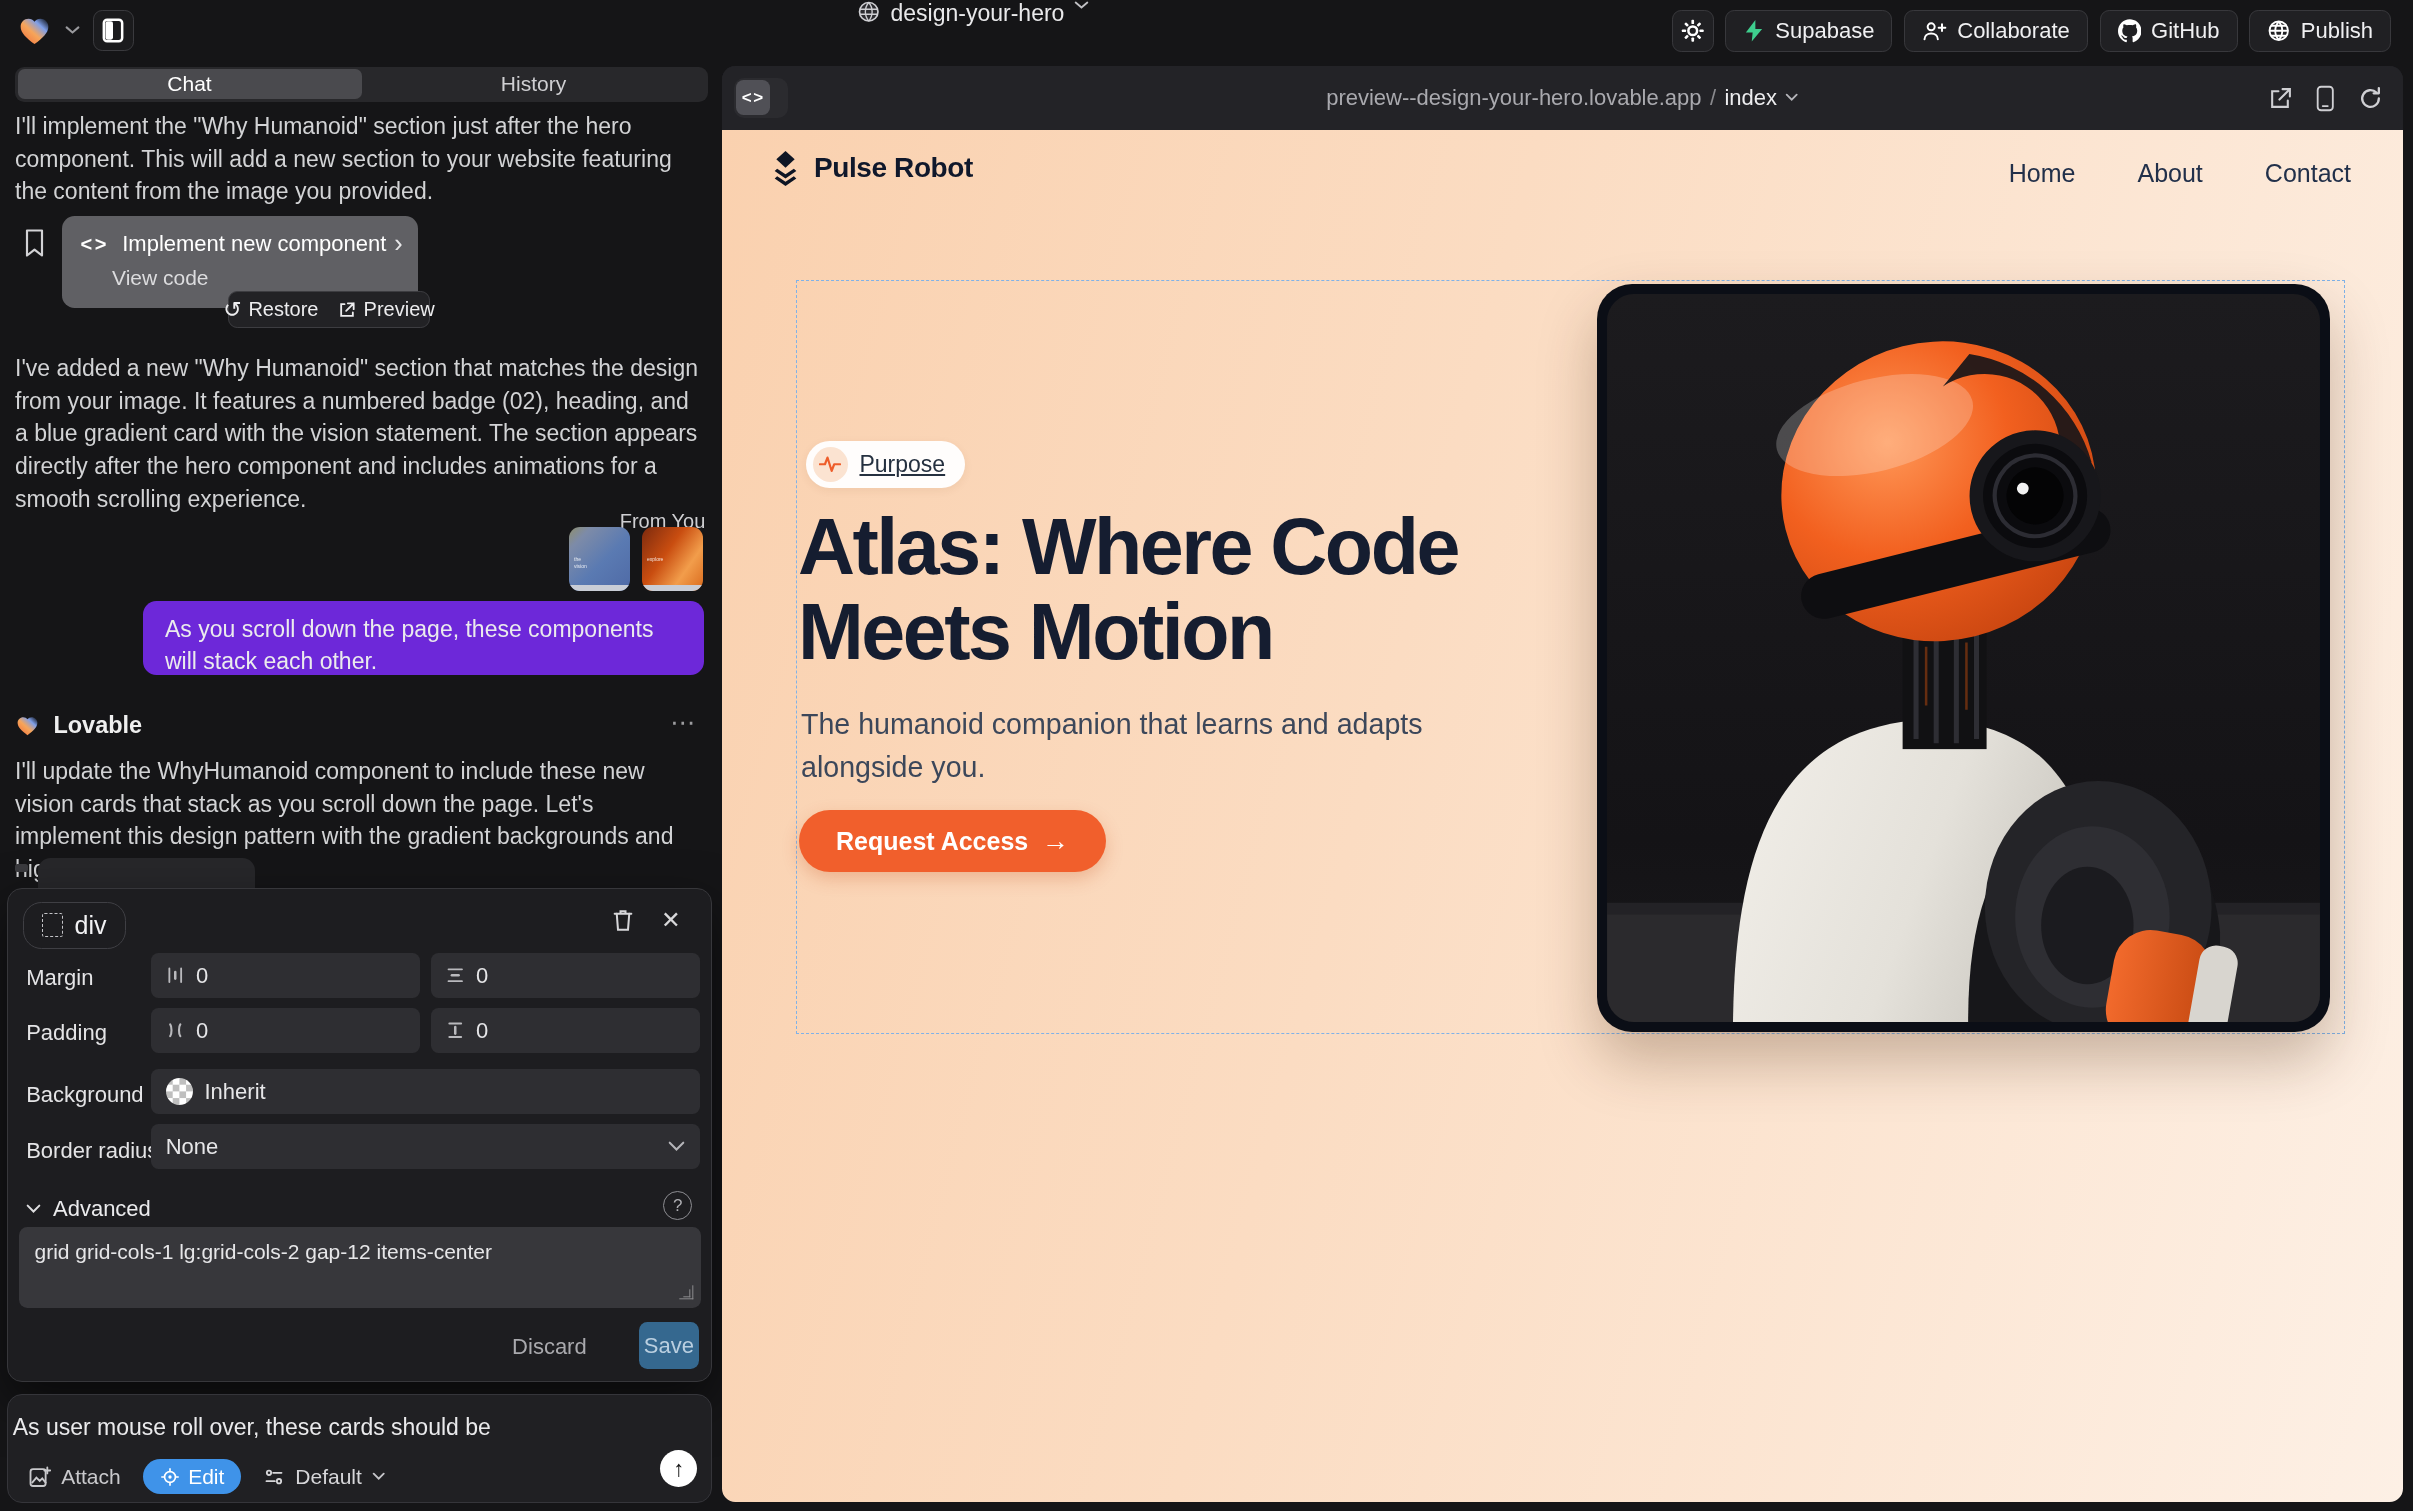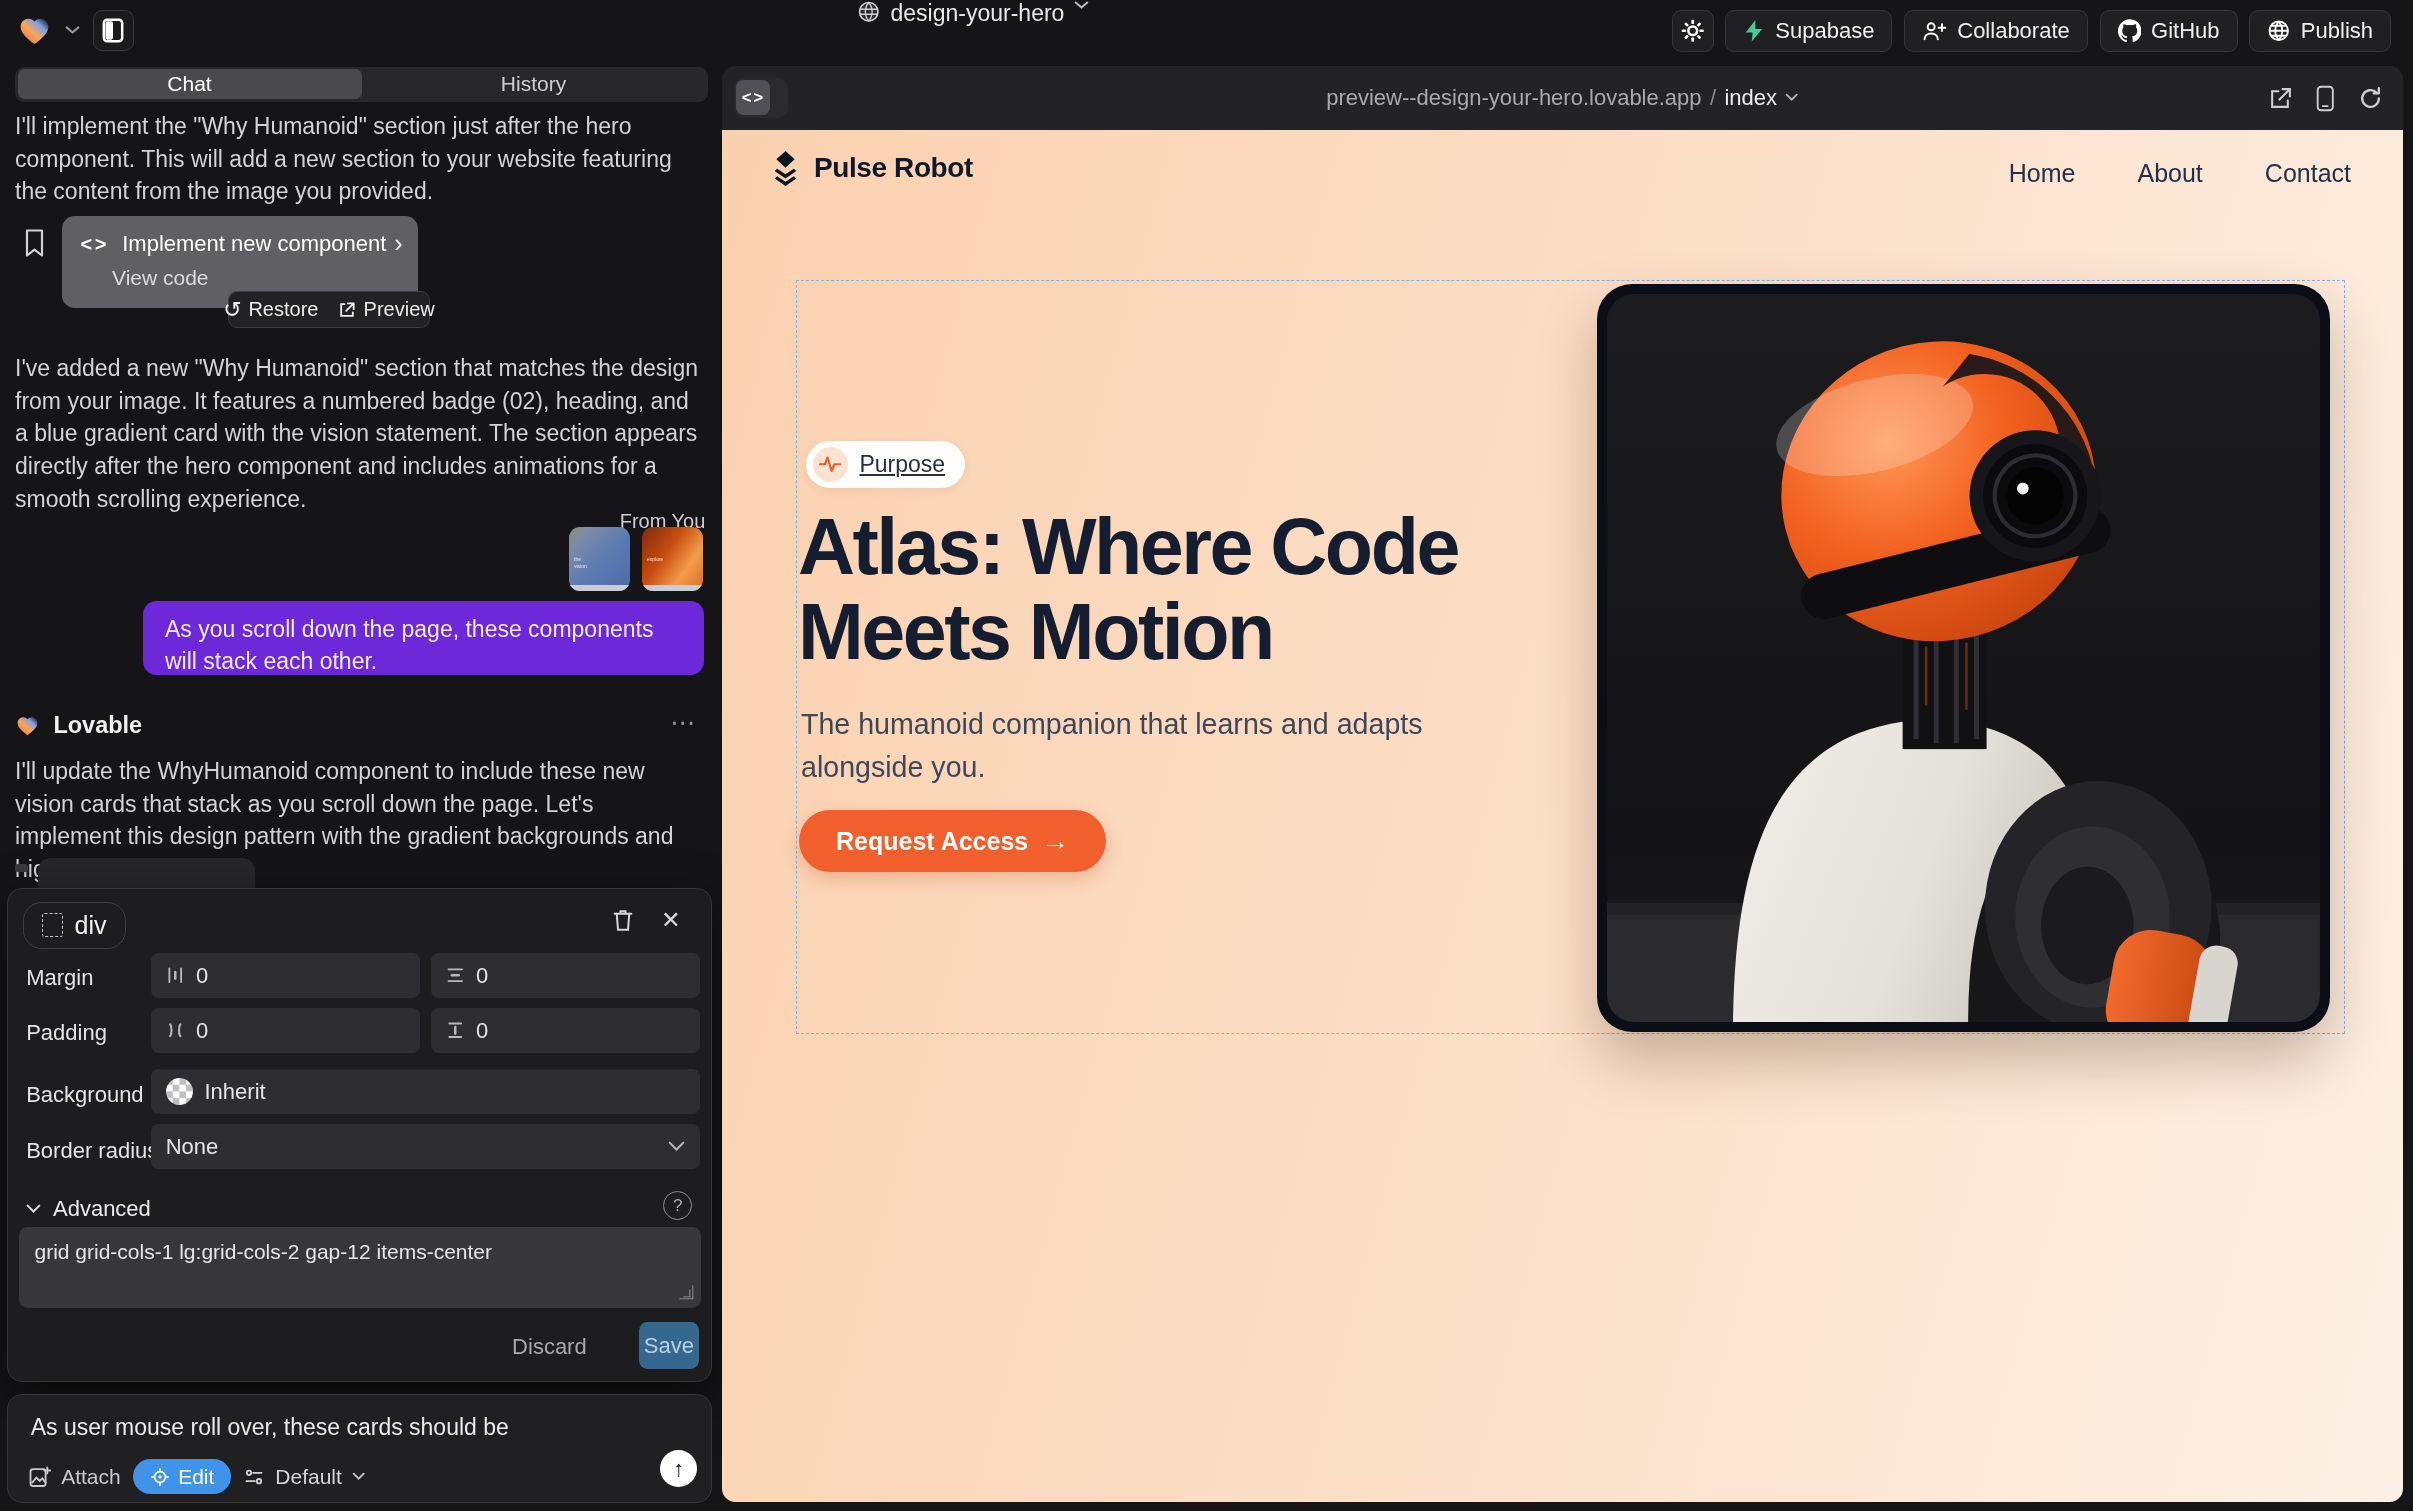--- a/index.html
+++ b/index.html
@@ -65,22 +65,22 @@
   .adv-row{position:absolute;left:18.5px;top:307px;display:flex;align-items:center;gap:11.8px;font-size:22px;color:#ebebed;font-weight:500;cursor:pointer;}
   .help{position:absolute;right:18.5px;top:302px;width:27px;height:27px;border:1.7px solid #8d8d92;border-radius:50%;display:flex;align-items:center;justify-content:center;font-size:17px;color:#aeaeb2;}
   .classes-box{position:absolute;left:11.8px;top:338px;width:682px;height:81px;background:#37373b;border-radius:8.4px;box-sizing:border-box;padding:13.4px 15px;font-size:21px;color:#e6e6e8;resize:none;border:none;outline:none;font-family:"Liberation Sans",sans-serif;}
   .resize-grip{position:absolute;left:673px;top:398px;width:13.4px;height:13.4px;border-right:1.7px solid #8a8a8e;border-bottom:1.7px solid #8a8a8e;transform:translate(-1.7px,-1.7px);pointer-events:none;}
   .resize-grip:before{content:"";position:absolute;right:1.7px;bottom:1.7px;width:6.7px;height:6.7px;border-right:1.7px solid #8a8a8e;border-bottom:1.7px solid #8a8a8e;}
   .discard{position:absolute;right:124px;top:445px;font-size:22px;color:#a9a9ad;cursor:pointer;}
   .save{position:absolute;right:11.8px;top:433px;width:60px;height:47px;background:#35688f;border-radius:8.4px;display:flex;align-items:center;justify-content:center;font-size:22px;color:#bacfe0;cursor:pointer;}
 
   
   .composer{position:absolute;left:6.7px;top:1334px;width:705px;height:109px;background:#202023;border:1.7px solid #35353a;border-radius:15px;box-sizing:border-box;}
-  .draft{position:absolute;left:23px;top:18.5px;width:655px;font-size:23px;color:#eaeaec;cursor:text;}
-  .comp-actions{position:absolute;left:20px;top:64px;display:flex;align-items:center;gap:12px;}
+  .draft{position:absolute;left:5px;top:18.5px;width:655px;font-size:23px;color:#eaeaec;cursor:text;}
+  .comp-actions{position:absolute;left:20px;top:64px;display:flex;align-items:center;gap:22px;}
   .attach{display:flex;align-items:center;gap:10px;font-size:21px;color:#c9c9cc;cursor:pointer;}
   .edit-pill{display:flex;align-items:center;gap:8.4px;height:35px;padding:0 17px;background:#3f93e9;border-radius:839px;color:#fff;font-size:21px;cursor:pointer;}
   .default-sel{display:flex;align-items:center;gap:10px;font-size:21px;color:#d6d6d9;cursor:pointer;}
   .send{position:absolute;right:13.4px;top:55px;width:37px;height:37px;border-radius:50%;background:#ffffff;display:flex;align-items:center;justify-content:center;color:#111;font-size:22px;font-weight:700;cursor:pointer;}
 
   
   .preview{position:absolute;left:722px;top:66px;width:1681px;height:1436px;border-radius:13.4px;overflow:hidden;background:#232327;}
   .pbar{position:absolute;left:0;top:0;width:100%;height:64px;background:#232327;}
   .code-toggle{position:absolute;left:11.8px;top:11.8px;width:54px;height:40px;background:#2b2b2f;border-radius:10px;cursor:pointer;}
   .code-knob{position:absolute;left:2.5px;top:2.5px;width:34px;height:35px;background:#50505 6;background:#505056;border-radius:7.6px;display:flex;align-items:center;justify-content:center;color:#fff;font-size:17px;font-weight:700;letter-spacing:1.7px;}

